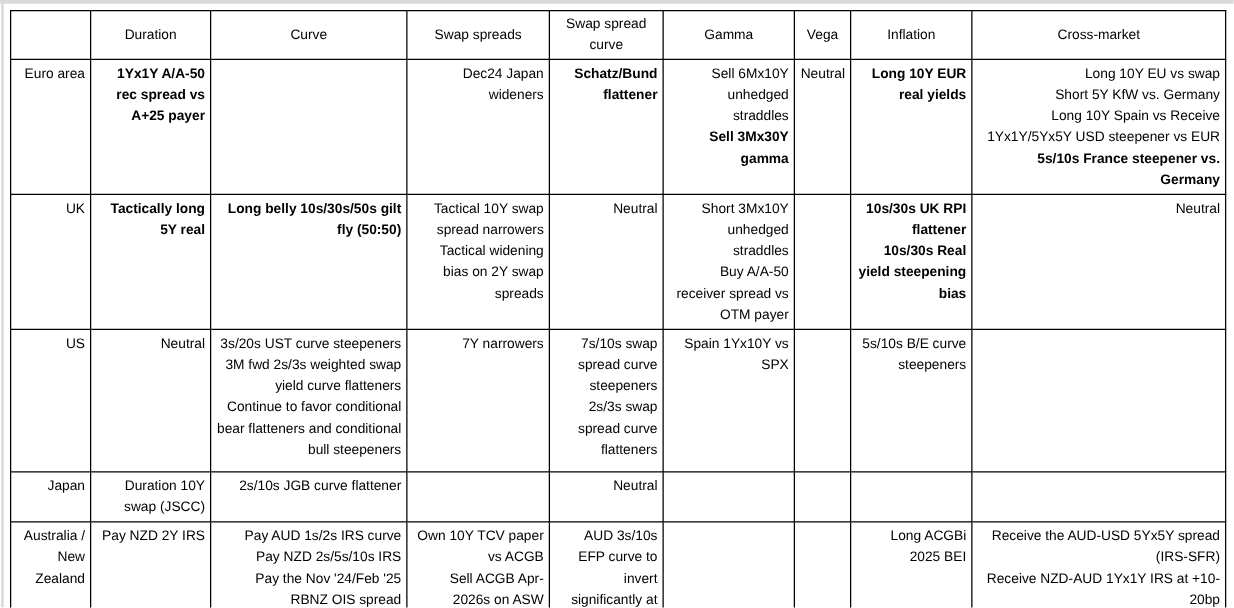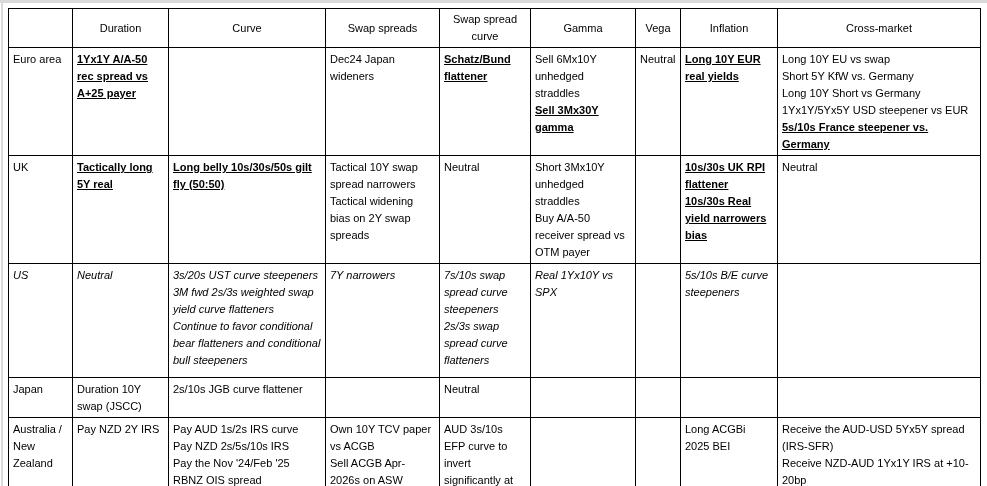--- a/index.html
+++ b/index.html
@@ -32,30 +32,30 @@
     overflow:hidden;
   }
   table.rec th{
     font-weight:normal;
     text-align:center;
     vertical-align:middle;
     padding:2px 3px;
     height:28px;
   }
   table.rec td{
-    text-align:left;
+    text-align:right;
     vertical-align:top;
     padding:3px 4px 2px 4px;
   }
   td.region{white-space:pre-line;}
   .item{margin:0;}
-  .item.emph{font-weight:bold;text-decoration:underline;}
+  .item.emph{font-weight:bold;}
   tr.r0{height:94px;}
   tr.r1{height:90px;}
-  tr.r2{height:114px;font-style:italic;}
+  tr.r2{height:114px;}
   tr.r3{height:32px;margin-left:14px;}
   tr.r4{height:76px;}
 </style>
 </head>
 <body>
 
 <div class="top-edge"></div>
 <div class="left-edge"></div>
 
 <table class="rec">
@@ -102,21 +102,21 @@
         </td>
         <td>
           <div class="item">Neutral</div>
         </td>
         <td>
           <div class="item emph">Long 10Y EUR real yields</div>
         </td>
         <td>
           <div class="item">Long 10Y EU vs swap</div>
           <div class="item">Short 5Y KfW vs. Germany</div>
-          <div class="item">Long 10Y Short vs Germany</div>
+          <div class="item">Long 10Y Spain vs Receive</div>
           <div class="item">1Yx1Y/5Yx5Y USD steepener vs EUR</div>
           <div class="item emph">5s/10s France steepener vs. Germany</div>
         </td>
       </tr>
       <tr class="r1">
         <td class="region">UK</td>
         <td>
           <div class="item emph">Tactically long 5Y real</div>
         </td>
         <td>
@@ -129,21 +129,21 @@
         <td>
           <div class="item">Neutral</div>
         </td>
         <td>
           <div class="item">Short 3Mx10Y unhedged straddles</div>
           <div class="item">Buy A/A-50 receiver spread vs OTM payer</div>
         </td>
         <td></td>
         <td>
           <div class="item emph">10s/30s UK RPI flattener</div>
-          <div class="item emph">10s/30s Real yield narrowers bias</div>
+          <div class="item emph">10s/30s Real yield steepening bias</div>
         </td>
         <td>
           <div class="item">Neutral</div>
         </td>
       </tr>
       <tr class="r2">
         <td class="region">US</td>
         <td>
           <div class="item">Neutral</div>
         </td>
@@ -153,21 +153,21 @@
           <div class="item">Continue to favor conditional bear flatteners and conditional bull steepeners</div>
         </td>
         <td>
           <div class="item">7Y narrowers</div>
         </td>
         <td>
           <div class="item">7s/10s swap spread curve steepeners</div>
           <div class="item">2s/3s swap spread curve flatteners</div>
         </td>
         <td>
-          <div class="item">Real 1Yx10Y vs SPX</div>
+          <div class="item">Spain 1Yx10Y vs SPX</div>
         </td>
         <td></td>
         <td>
           <div class="item">5s/10s B/E curve steepeners</div>
         </td>
         <td></td>
       </tr>
       <tr class="r3">
         <td class="region">Japan</td>
         <td>

